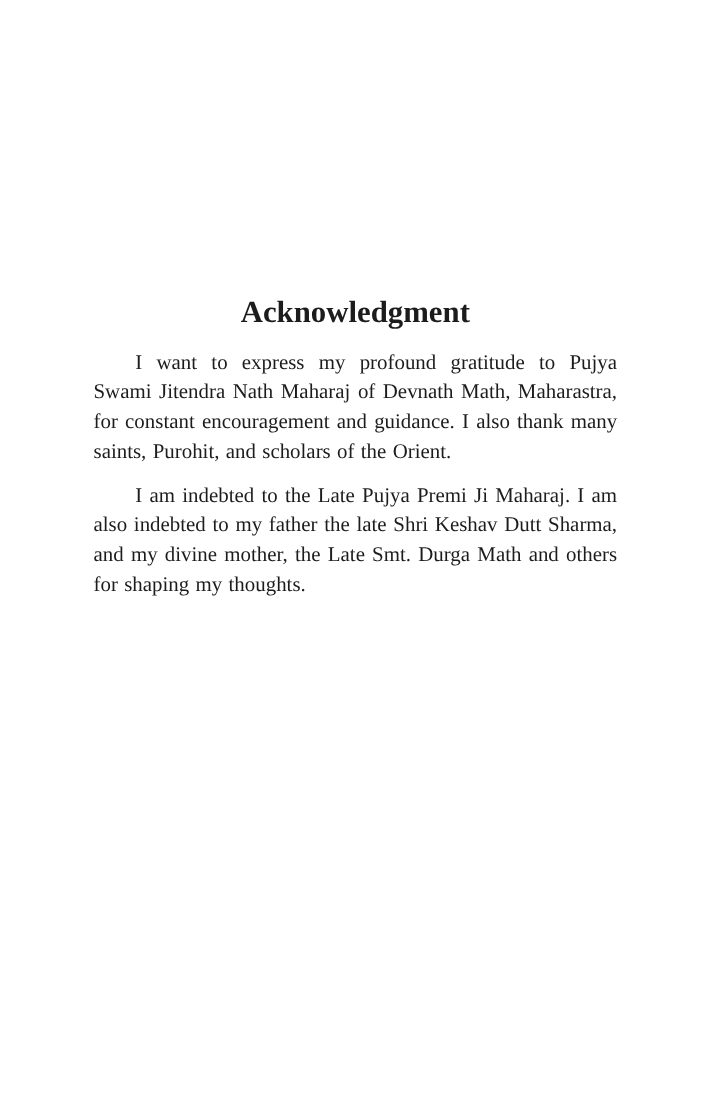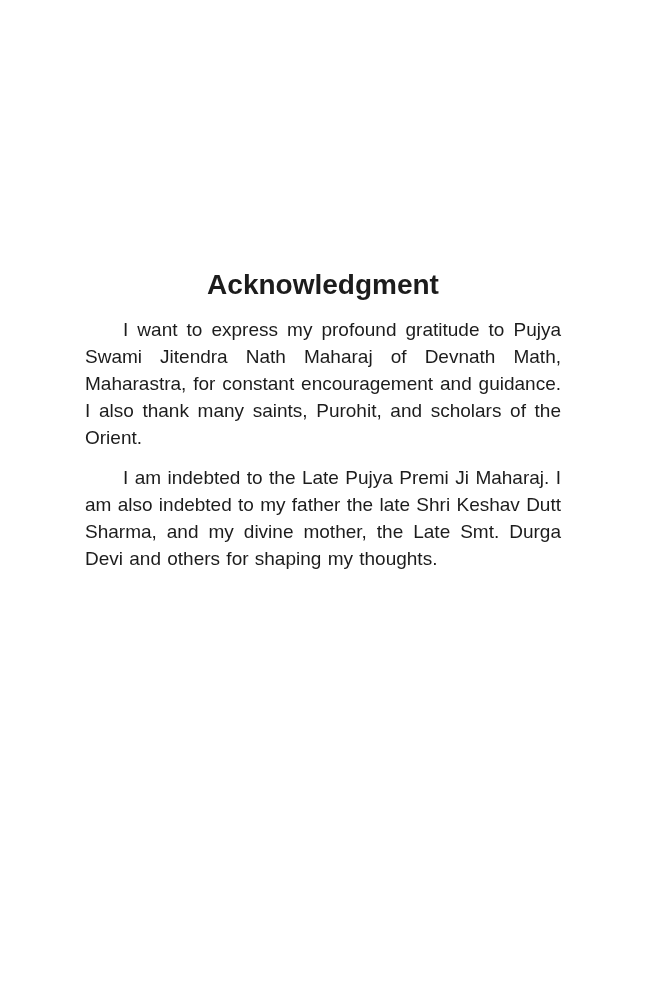--- a/index.html
+++ b/index.html
@@ -5,21 +5,21 @@
   html, body {
     margin: 0;
     padding: 0;
     background: #ffffff;
   }
   .book-page {
     position: relative;
     width: 647px;
     height: 1000px;
     background: #ffffff;
-    font-family: Liberation Sans, sans-serif;
+    font-family: Liberation Serif, serif;
     color: #1c1c1c;
     overflow: hidden;
   }
   .content {
     position: absolute;
     left: 85px;
     top: 268px;
     width: 476px;
   }
   .page-title {
@@ -40,15 +40,15 @@
     margin: 0 0 13px 0;
   }
 </style>
 </head>
 <body>
 
 <div class="book-page">
   <div class="content">
     <h1 class="page-title">Acknowledgment</h1>
     <p class="para">I want to express my profound gratitude to Pujya Swami Jitendra Nath Maharaj of Devnath Math, Maharastra, for constant encouragement and guidance. I also thank many saints, Purohit, and scholars of the Orient.</p>
-    <p class="para">I am indebted to the Late Pujya Premi Ji Maharaj. I am also indebted to  my father the late Shri Keshav Dutt Sharma, and my divine mother, the Late Smt. Durga Devi and others for shaping my thoughts.</p>
+    <p class="para">I am indebted to the Late Pujya Premi Ji Maharaj. I am also indebted to  my father the late Shri Keshav Dutt Sharma, and my divine mother, the Late Smt. Durga Math and others for shaping my thoughts.</p>
   </div>
 </div>
 
 </body></html>

